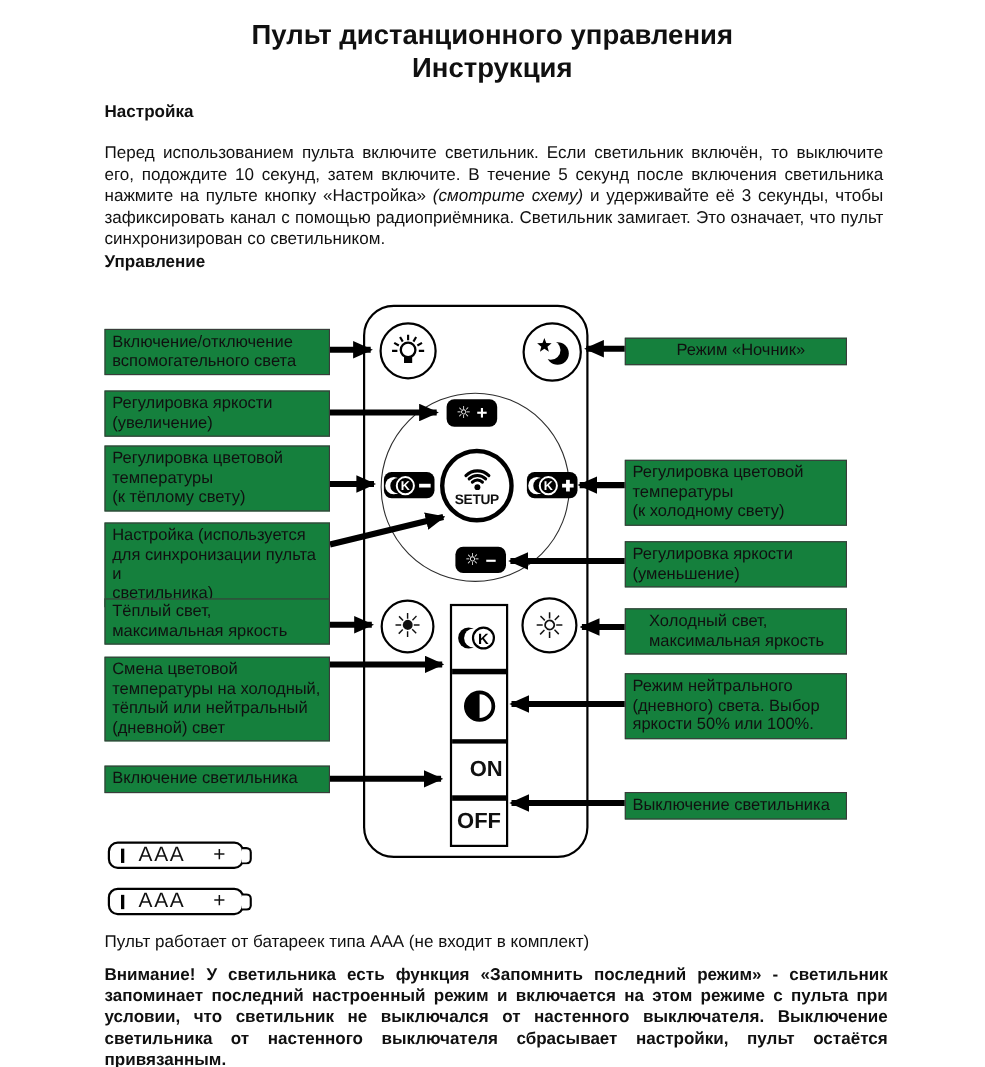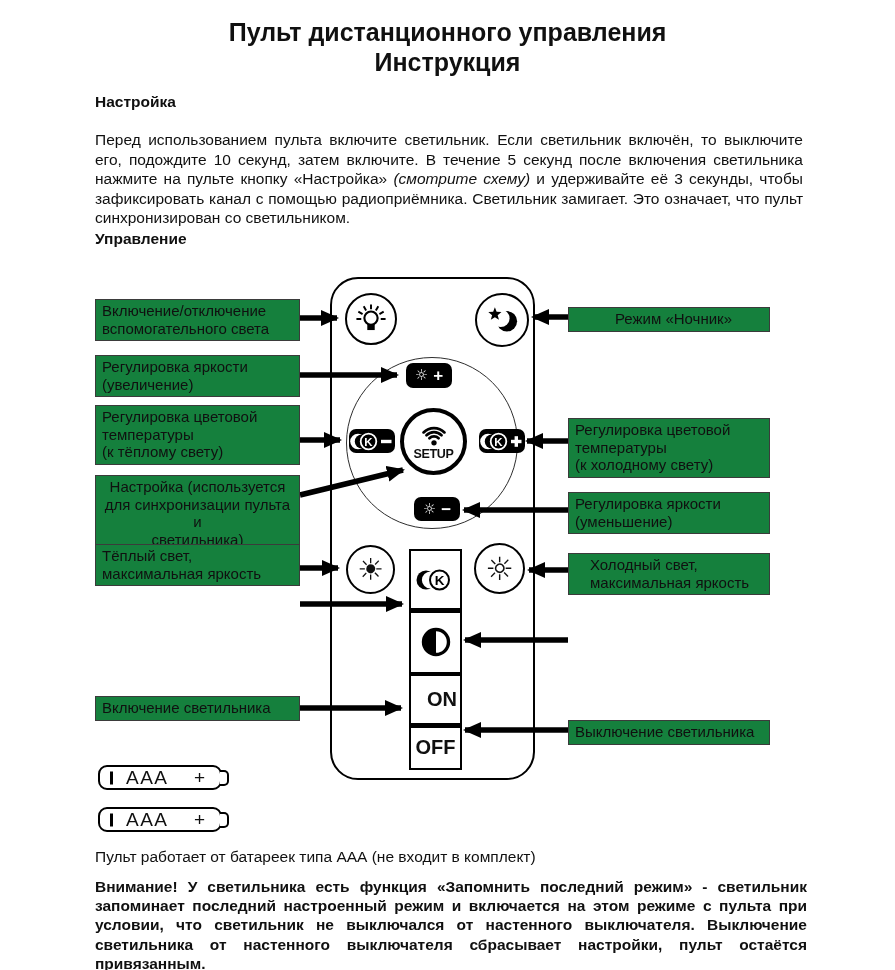--- a/index.html
+++ b/index.html
@@ -87,35 +87,42 @@
 
   <div class="abs sec-heading" style="left:95px;top:230px;">Управление</div>
 
   <div class="lbox left" style="top:299px;">Включение/отключение
 вспомогательного света</div>
   <div class="lbox left" style="top:355px;">Регулировка яркости
 (увеличение)</div>
   <div class="lbox left" style="top:405px;">Регулировка цветовой
 температуры
 (к тёплому свету)</div>
-  <div class="lbox left" style="top:475px;text-align:center;">Настройка (используется
+  <div class="lbox left" style="top:475px;">Настройка (используется
 для синхронизации пульта и
 светильника)</div>
   <div class="lbox left" style="top:544px;">Тёплый свет,
 максимальная яркость</div>
+  <div class="lbox left" style="top:597px;">Смена цветовой
+температуры на холодный,
+тёплый или нейтральный
+(дневной) свет</div>
   <div class="lbox left" style="top:696px;">Включение светильника</div>
 
   <div class="lbox right" style="top:307px;padding-left:46px;">Режим «Ночник»</div>
   <div class="lbox right" style="top:418px;">Регулировка цветовой
 температуры
 (к холодному свету)</div>
   <div class="lbox right" style="top:492px;">Регулировка яркости
 (уменьшение)</div>
   <div class="lbox right" style="top:553px;padding-left:21px;">Холодный свет,
 максимальная яркость</div>
+  <div class="lbox right" style="top:612px;">Режим нейтрального
+(дневного) света. Выбор
+яркости 50% или 100%.</div>
   <div class="lbox right" style="top:720px;">Выключение светильника</div>
 
   <svg id="arrows" xmlns="http://www.w3.org/2000/svg">
     <defs>
       <marker id="ah" markerUnits="userSpaceOnUse" markerWidth="18" markerHeight="16" refX="16" refY="8" orient="auto">
         <path d="M0,0 L18,8 L0,16 Z" fill="#000"></path>
       </marker>
     </defs>
     <g stroke="#000" stroke-width="5.5">
       <line x1="300" y1="318" x2="337" y2="318" marker-end="url(#ah)"></line>

